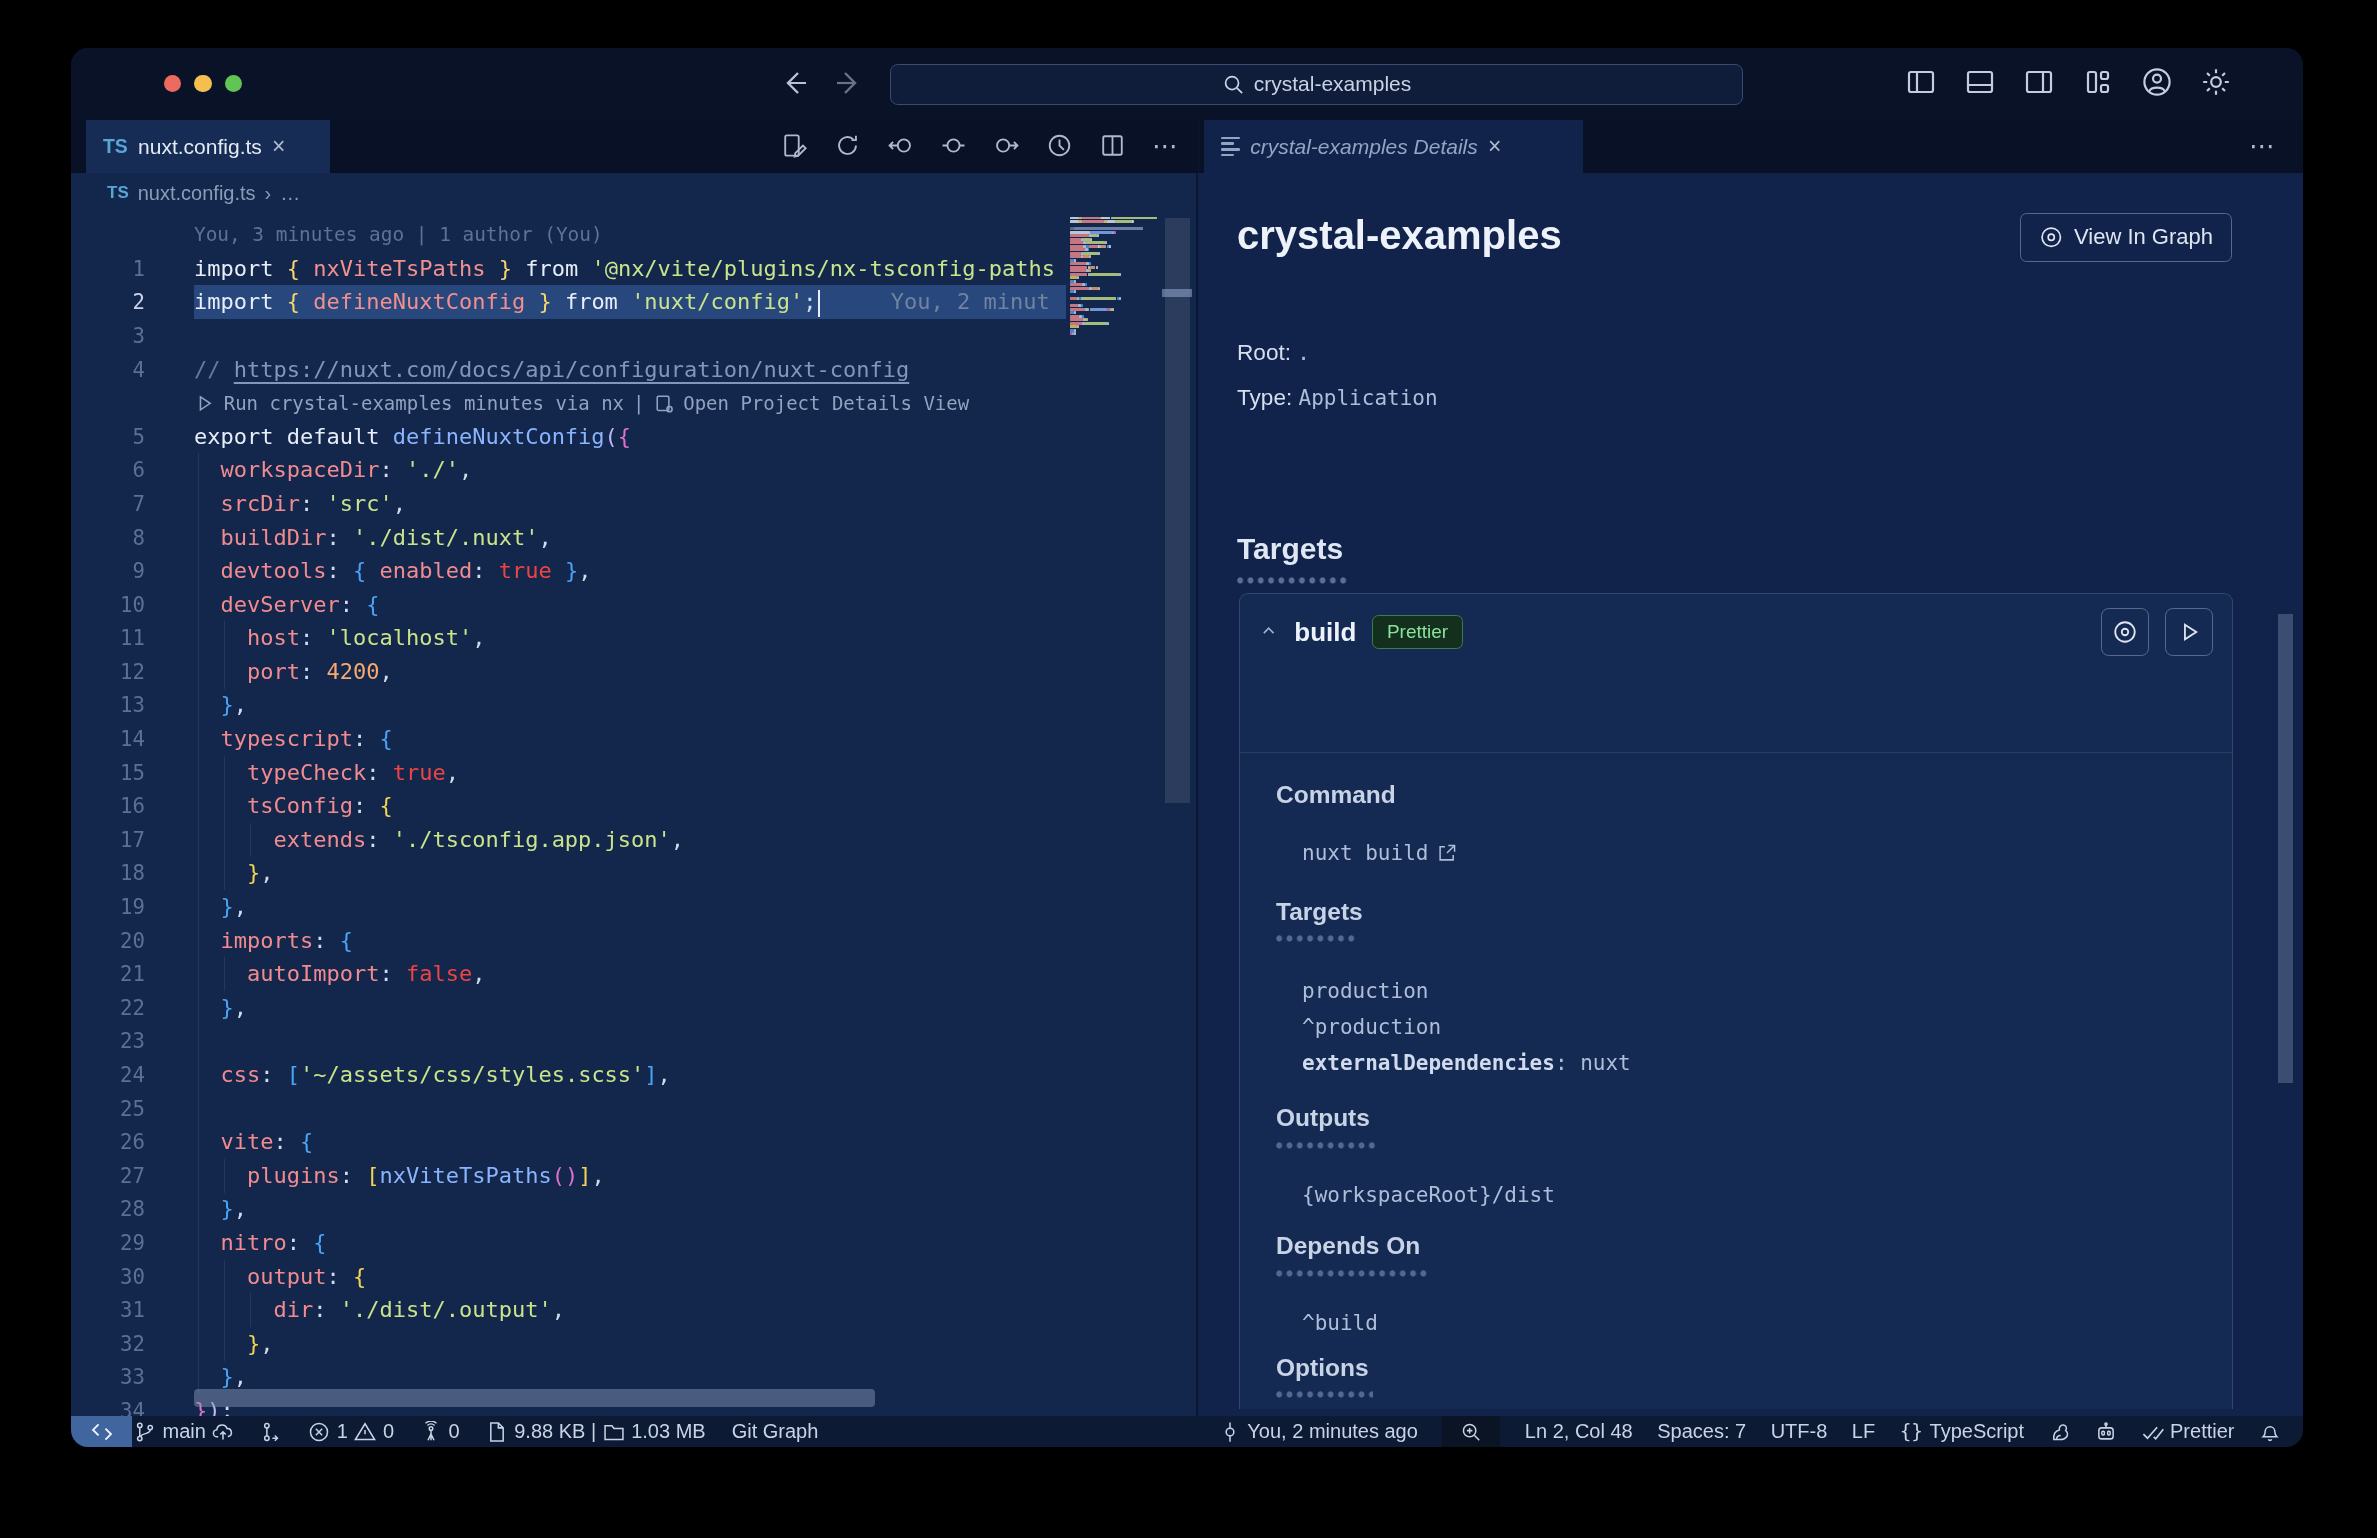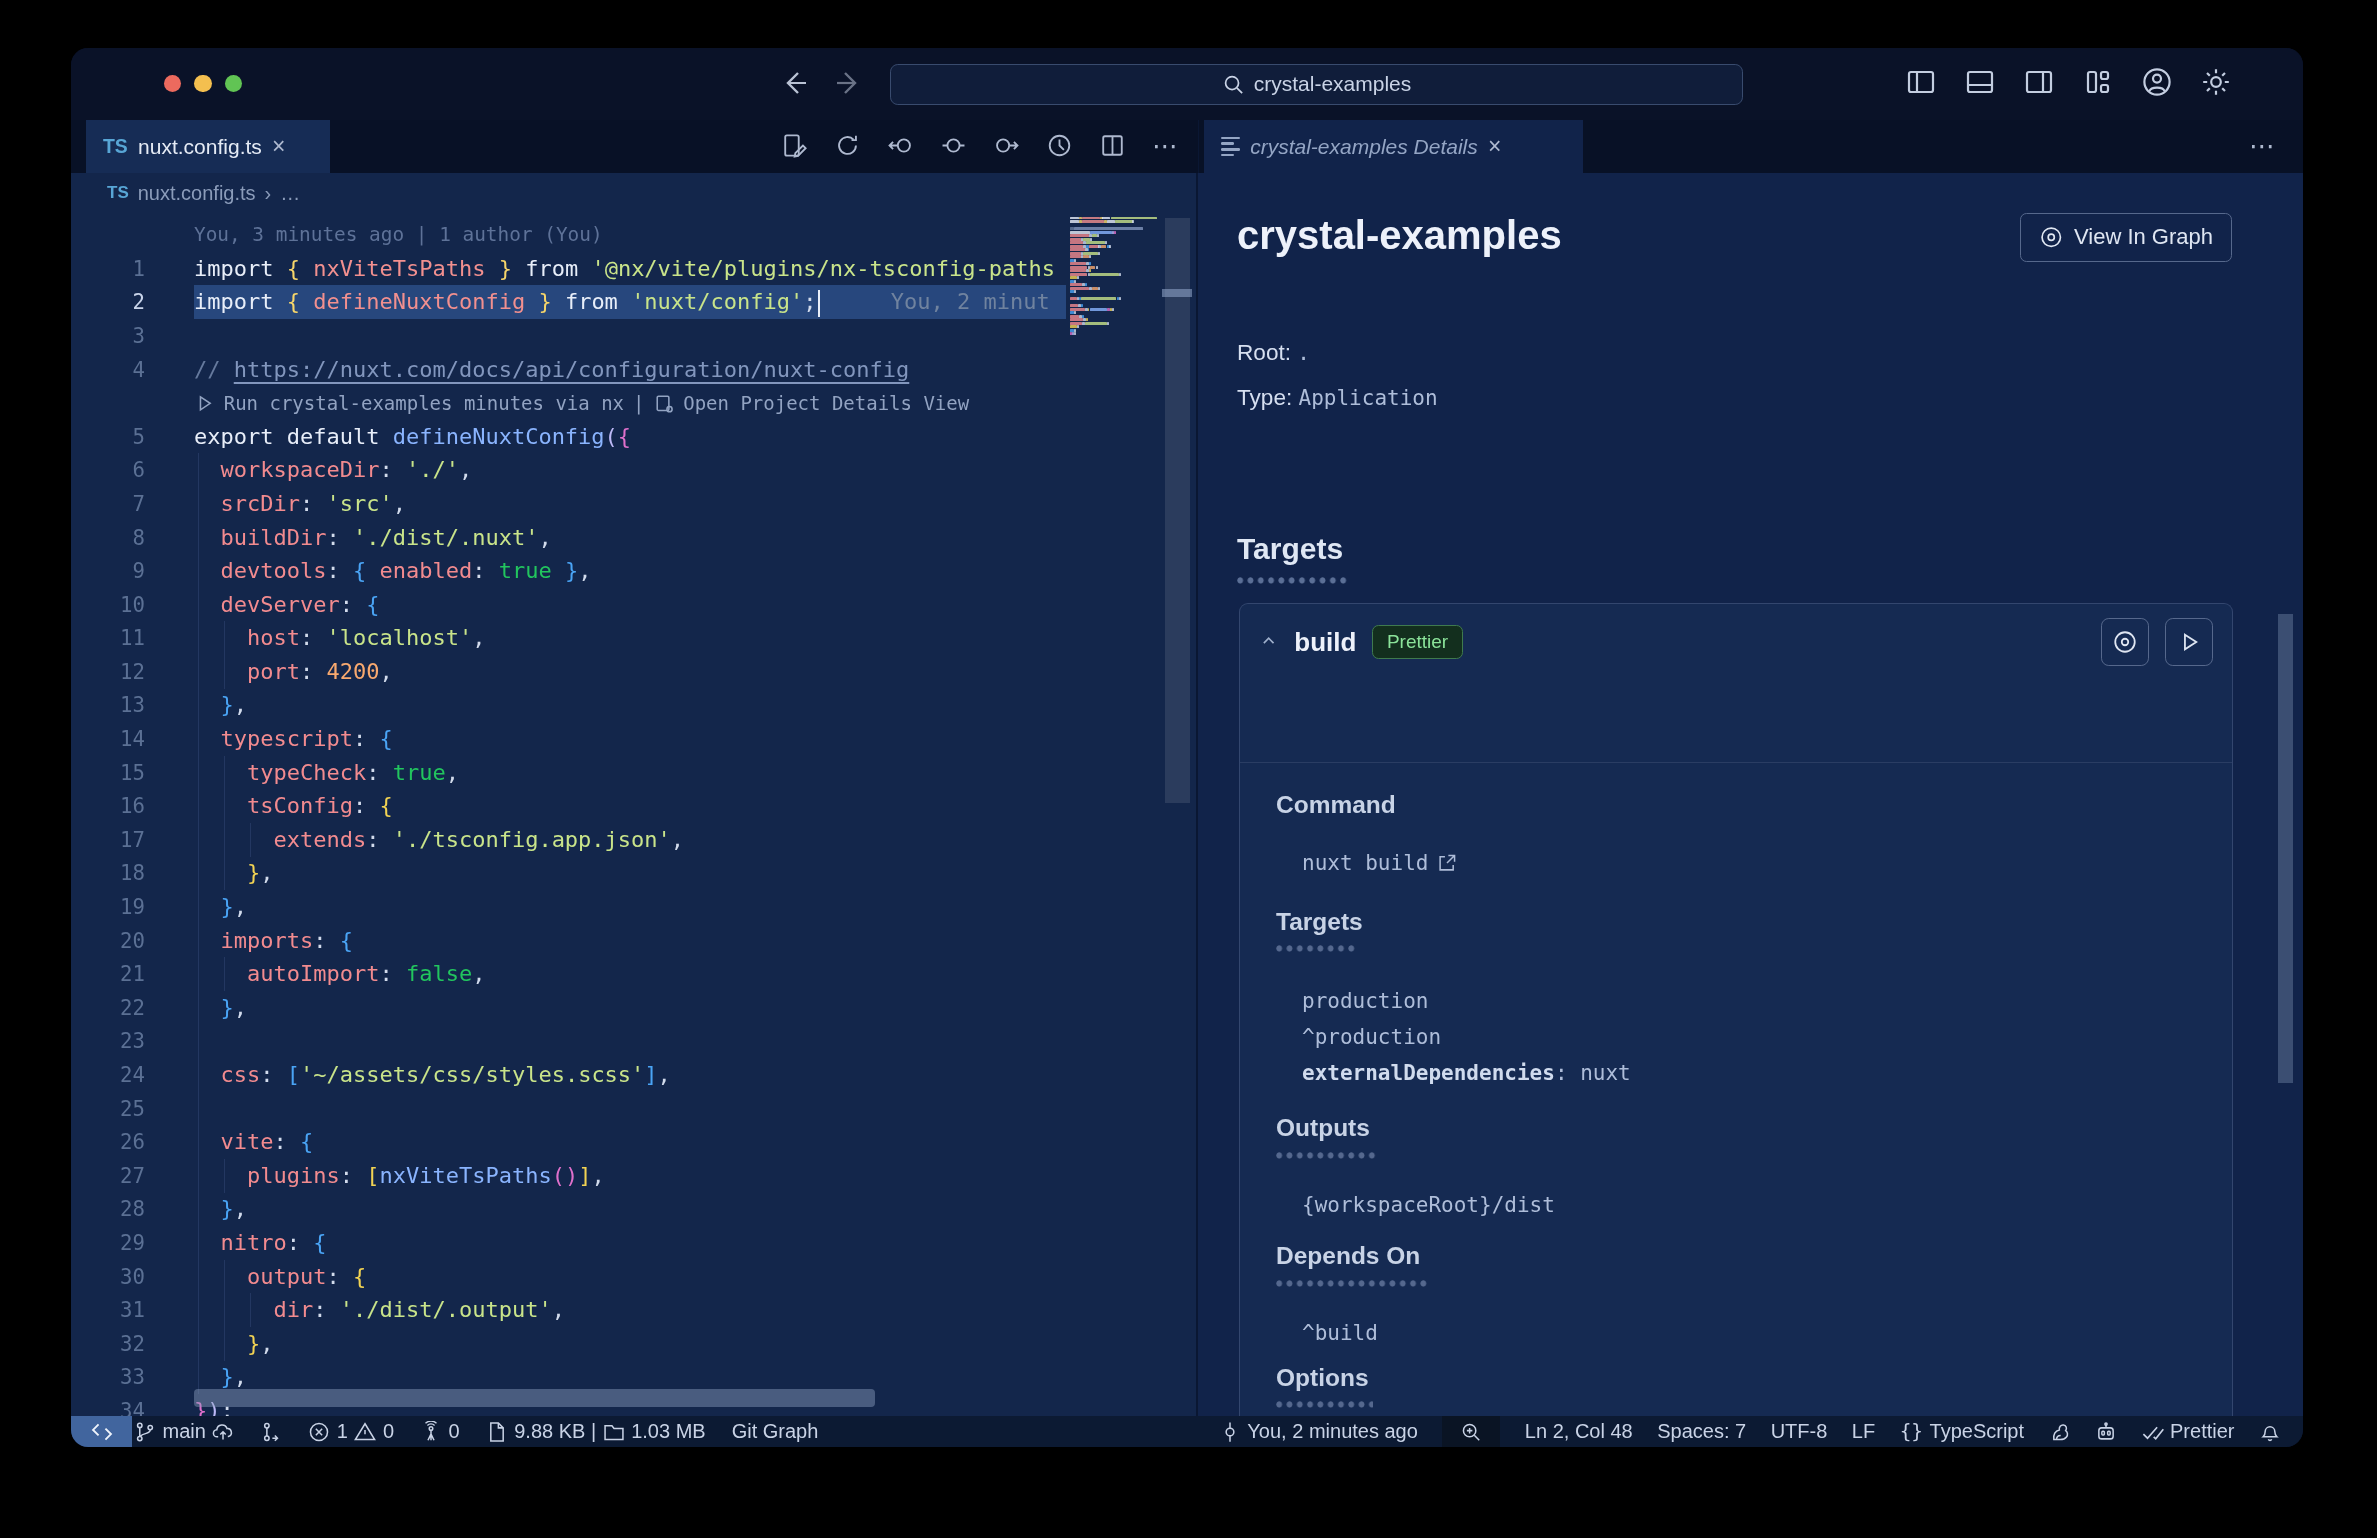--- a/index.html
+++ b/index.html
@@ -52,21 +52,21 @@
   .sel-band { position:absolute; left:123px; top:0; width:872px; height:34px; background:#27477d; }
   .guide { position:absolute; top:0; width:1.3px; height:34px; background:#233761; }
   .blame-row,.lens-row { position:absolute; left:123px; color:#5e7298; font-size:19.4px; line-height:34px; }
   .lens-row { color:#92a3c2; font-size:19px; display:flex; align-items:center; gap:9px; }
   .lens-row svg { width:20.7px; height:20.7px; }
   .cursor { display:inline-block; width:1.9px; height:27px; background:#e8eef9; vertical-align:middle; margin-left:1.3px; }
   .inline-blame { color:#70839f; margin-left:71px; }
   .tk-kw{color:#e8eef9} .tk-b1{color:#f7d66a} .tk-imp{color:#f2908f} .tk-str{color:#c9e48a}
   .tk-cmt{color:#667a9e} .tk-lnk{color:#8296bd; text-decoration:underline; text-underline-offset:4.5px;}
   .tk-prop{color:#f28b8f} .tk-pun{color:#d2dbec} .tk-fn{color:#8ab4fe} .tk-p1{color:#bdb9f6}
-  .tk-bm{color:#df70cb} .tk-bb{color:#4aa4f5} .tk-by{color:#f2d353} .tk-num{color:#f8a96f} .tk-bool{color:#22c55e}
+  .tk-bm{color:#df70cb} .tk-bb{color:#4aa4f5} .tk-by{color:#f2d353} .tk-num{color:#f8a96f} .tk-bool{color:#ef4444}
   .minimap { position:absolute; left:995px; top:0; width:96px; height:1203px; background:#13264b; }
   .mm-bar { position:absolute; border-radius:0.6px; }
   .vscroll { position:absolute; left:1091px; top:0; width:30px; height:1203px; }
   .vscroll .slider { position:absolute; left:2.6px; top:5.2px; width:25px; height:585px; background:rgba(255,255,255,.10); }
   .vscroll .marker { position:absolute; left:0; top:76px; width:100%; height:7.8px; background:rgba(150,170,205,.55); }
   .hscroll { position:absolute; left:123px; top:1176px; width:681px; height:18px; border-radius:3.9px; background:rgba(140,160,190,.45); }
   .sash { position:absolute; left:1125px; top:125px; width:2.6px; bottom:31px; background:#0a1733; }
 
   
   .panel { position:absolute; left:1127px; top:125px; right:0; height:1243px; background:#11234a; overflow:hidden; color:#d6dff0; }
@@ -74,21 +74,21 @@
   .p-title { font-size:40px; font-weight:600; color:#edf1fa; }
   .btn-outline { display:flex; align-items:center; gap:10.3px; border:1.3px solid #56688c; border-radius:6.5px;
     padding:10.3px 18px; font-size:22px; color:#dfe6f2; background:transparent; }
   .btn-outline svg { width:24.5px; height:24.5px; }
   .meta { position:absolute; left:39px; font-size:22.6px; color:#d6dff0; }
   .mono { font-family:"DejaVu Sans Mono",monospace; }
   .meta .val { color:#aebdd9; font-size:21px; }
   .h-targets { position:absolute; left:39px; top:359px; font-size:30px; font-weight:600; color:#dfe7f4; }
   .dots { position:absolute; left:39px; height:6.5px;
     background-image:radial-gradient(circle at 3.2px 3.2px,#5b6f96 2.6px,transparent 3.2px); background-size:10.3px 6.5px; }
-  .card { position:absolute; left:41px; top:430px; width:994px; height:816px;
+  .card { position:absolute; left:41px; top:420px; width:994px; height:816px;
     background:#152a52; border:1.3px solid #33466e; border-radius:9px 9px 0 0; border-bottom:none; }
   .card-head { position:absolute; left:0; top:0; right:0; height:76px; display:flex; align-items:center; padding:0 19.4px; gap:15.5px; }
   .chev { color:#9fb0cc; } .chev svg{ width:19.4px; height:19.4px; }
   .t-name { font-size:26px; font-weight:700; color:#edf1fa; }
   .badge { background:#132f1e; border:1.3px solid #3f7a4e; color:#8be39a; border-radius:6.5px; padding:5.2px 14px; font-size:19px; }
   .card-head .spacer { flex:1; }
   .icon-btn { width:48px; height:48px; border:1.3px solid #56688c; border-radius:7.8px;
     display:flex; align-items:center; justify-content:center; color:#dfe6f2; }
   .icon-btn svg { width:26px; height:26px; }
   .created-row { position:absolute; left:36px; right:19.4px; top:76px; height:65px; display:flex; align-items:center; gap:17px; }

